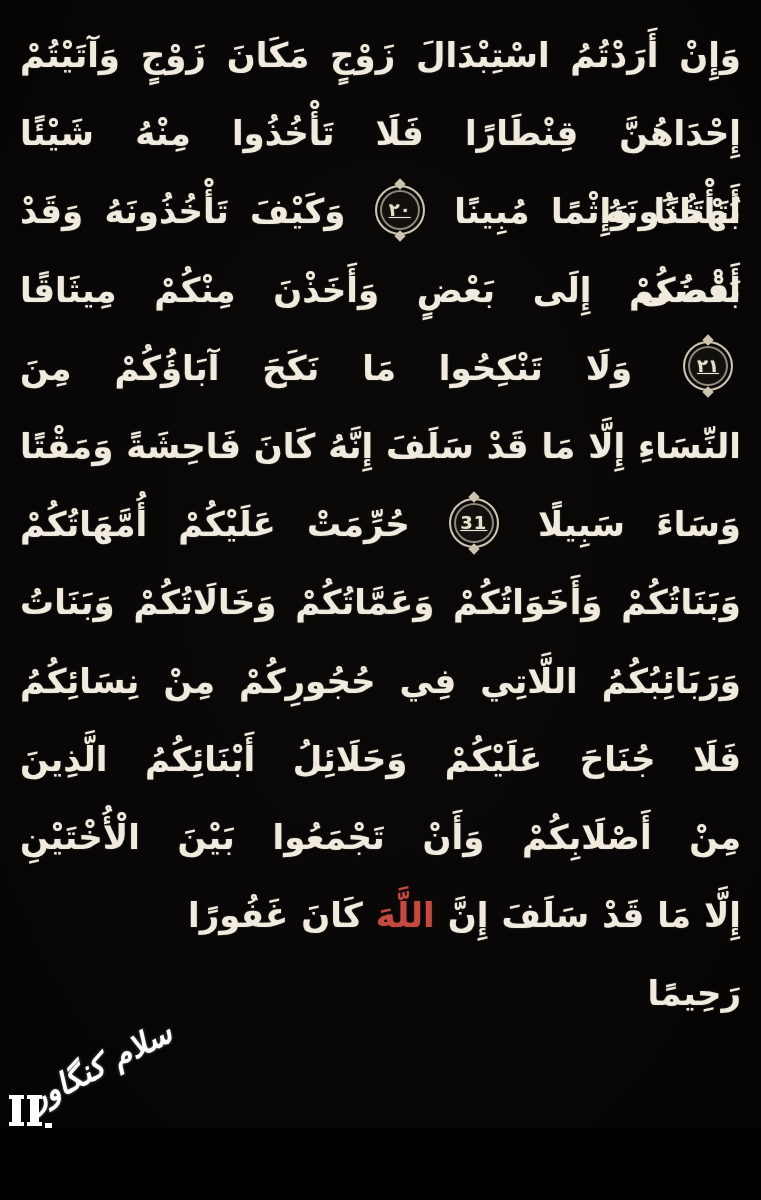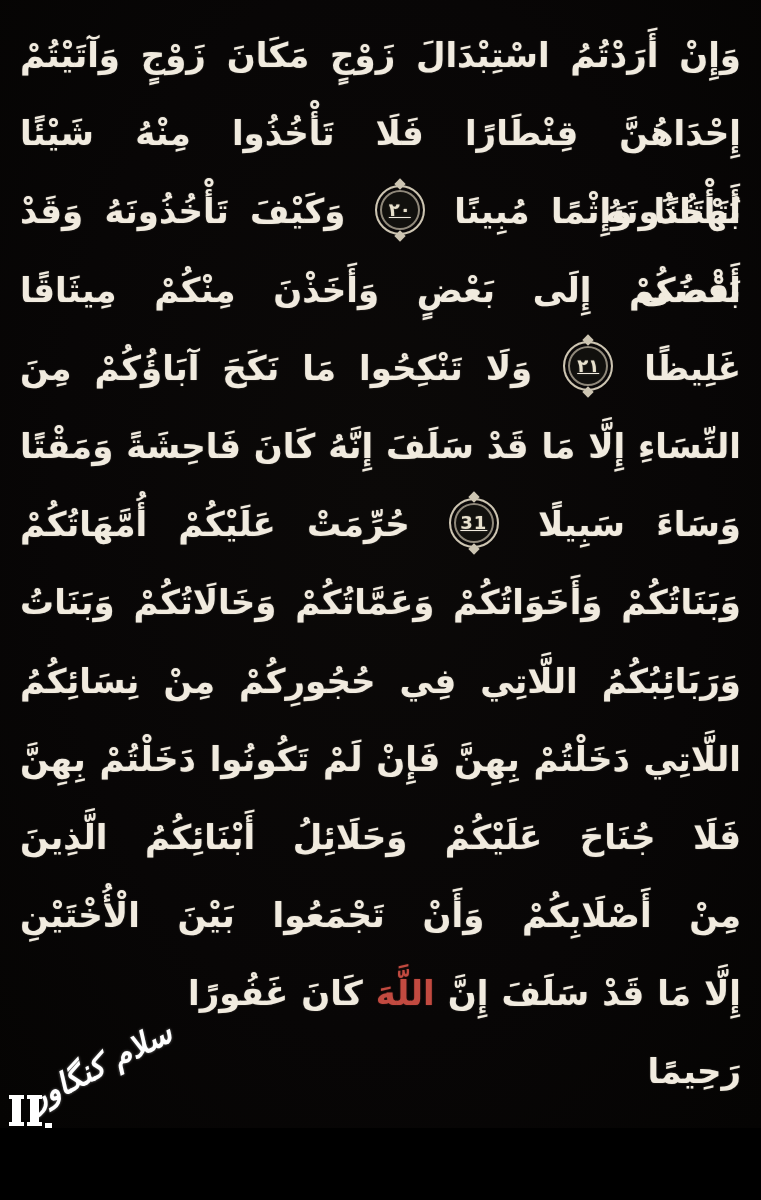--- a/index.html
+++ b/index.html
@@ -128,30 +128,29 @@
 
 <div class="page">
 
   <div class="quran-text" id="quran-lines">
       <div class="line"><span class="txt">وَإِنْ أَرَدْتُمُ اسْتِبْدَالَ زَوْجٍ مَكَانَ زَوْجٍ وَآتَيْتُمْ</span></div>
       <div class="line"><span class="txt">إِحْدَاهُنَّ قِنْطَارًا فَلَا تَأْخُذُوا مِنْهُ شَيْئًا أَتَأْخُذُونَهُ</span></div>
       <div class="line"><span class="txt">بُهْتَانًا وَإِثْمًا مُبِينًا</span> <span class="marker">
           <span class="marker-num">٢٠</span>
         </span> <span class="txt">وَكَيْفَ تَأْخُذُونَهُ وَقَدْ أَفْضَى</span></div>
       <div class="line"><span class="txt">بَعْضُكُمْ إِلَى بَعْضٍ وَأَخَذْنَ مِنْكُمْ مِيثَاقًا</span></div>
-      <div class="line"><span class="txt">غَلِيظًا</span> <span class="marker">
+      <div class="line"> <span class="marker">
           <span class="marker-num">٢١</span>
         </span> <span class="txt">وَلَا تَنْكِحُوا مَا نَكَحَ آبَاؤُكُمْ مِنَ</span></div>
       <div class="line"><span class="txt">النِّسَاءِ إِلَّا مَا قَدْ سَلَفَ إِنَّهُ كَانَ فَاحِشَةً وَمَقْتًا</span></div>
       <div class="line"><span class="txt">وَسَاءَ سَبِيلًا</span> <span class="marker">
           <span class="marker-num">31</span>
         </span> <span class="txt">حُرِّمَتْ عَلَيْكُمْ أُمَّهَاتُكُمْ</span></div>
       <div class="line"><span class="txt">وَبَنَاتُكُمْ وَأَخَوَاتُكُمْ وَعَمَّاتُكُمْ وَخَالَاتُكُمْ وَبَنَاتُ</span></div>
       <div class="line"><span class="txt">وَرَبَائِبُكُمُ اللَّاتِي فِي حُجُورِكُمْ مِنْ نِسَائِكُمُ</span></div>
-      <div class="line"><span class="txt">اللَّاتِي دَخَلْتُمْ بِهِنَّ فَإِنْ لَمْ تَكُونُوا دَخَلْتُمْ بِهِنَّ</span></div>
       <div class="line"><span class="txt">فَلَا جُنَاحَ عَلَيْكُمْ وَحَلَائِلُ أَبْنَائِكُمُ الَّذِينَ</span></div>
       <div class="line"><span class="txt">مِنْ أَصْلَابِكُمْ وَأَنْ تَجْمَعُوا بَيْنَ الْأُخْتَيْنِ</span></div>
       <div class="line" style="padding-left: 168px;"><span class="txt">إِلَّا مَا قَدْ سَلَفَ إِنَّ</span> <span class="red">اللَّهَ</span> <span class="txt">كَانَ غَفُورًا رَحِيمًا</span></div>
     </div>
 
   <span class="marker big">
     <span class="marker-num">٢٣</span>
   </span>
 
   <div class="watermark">

